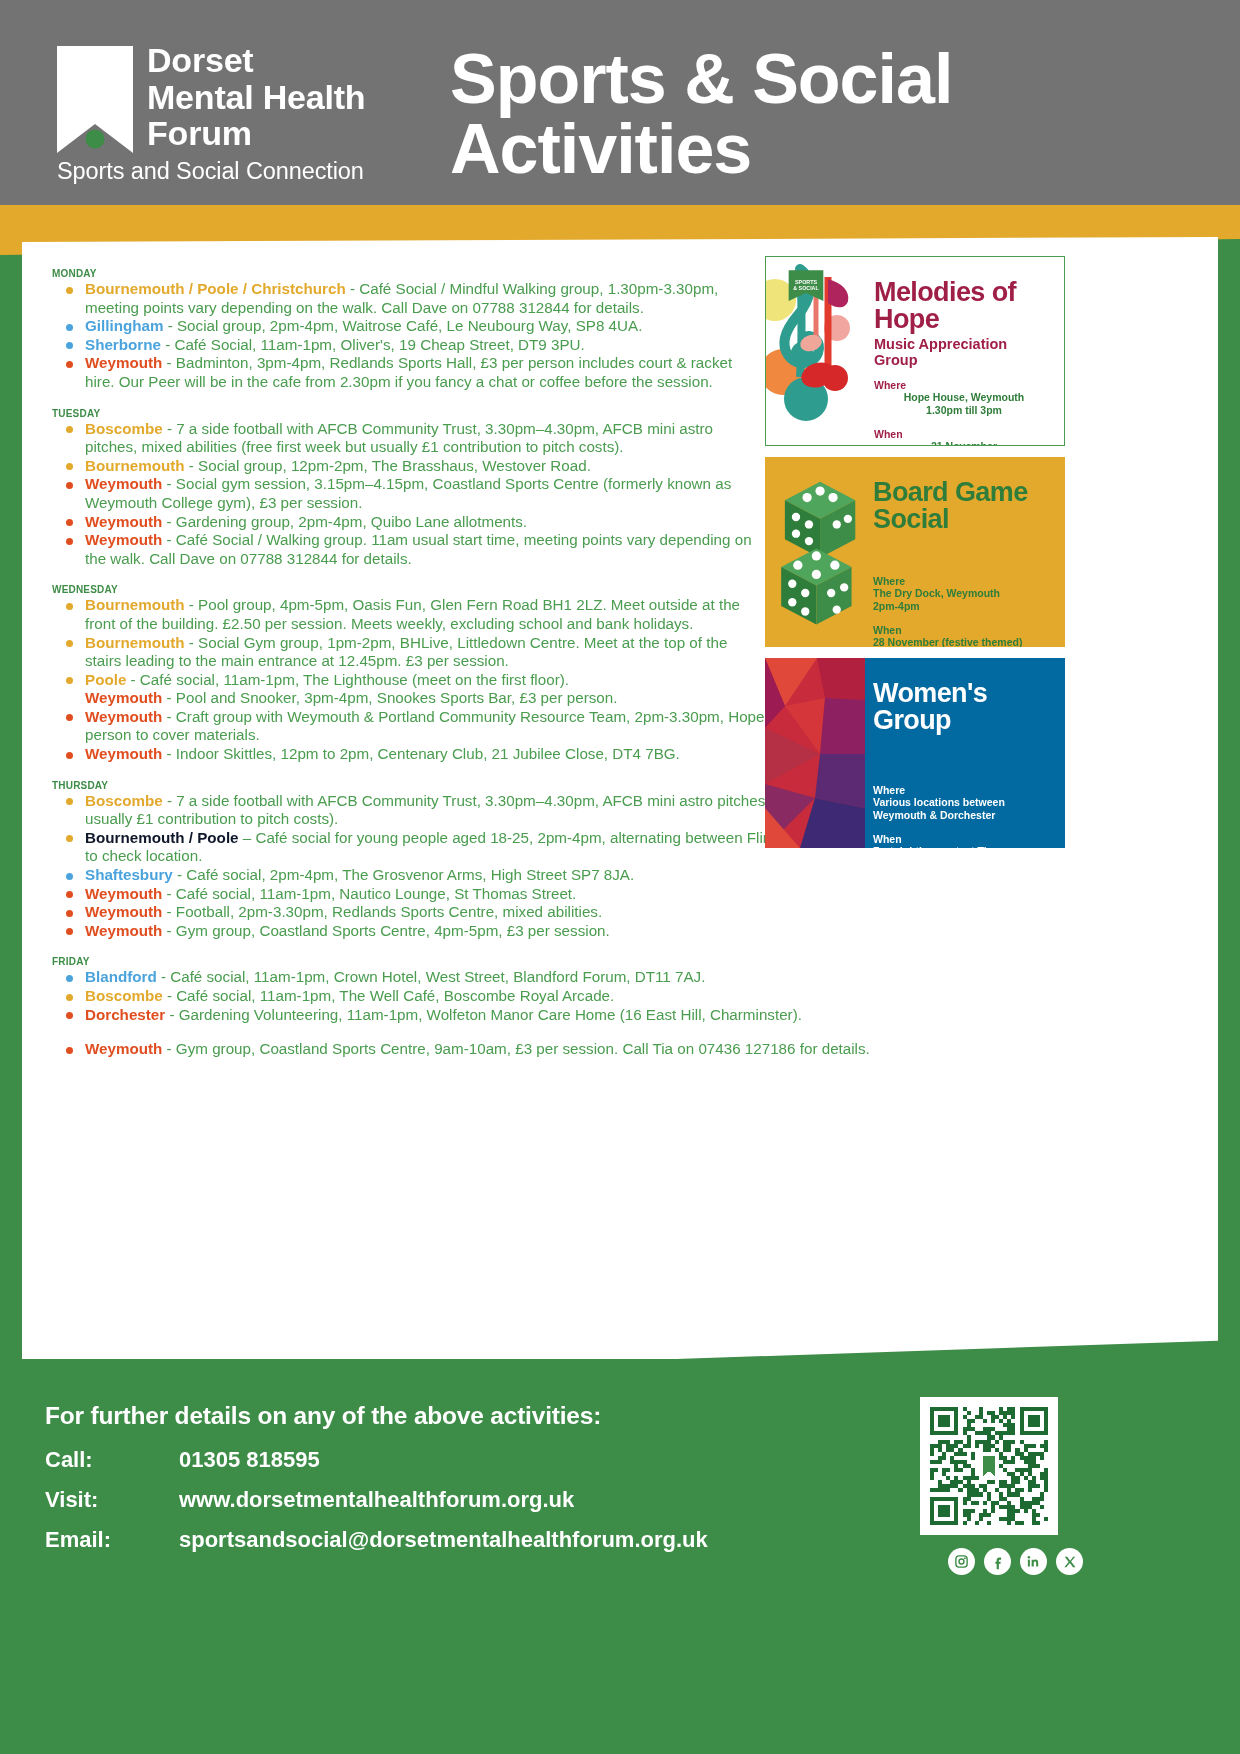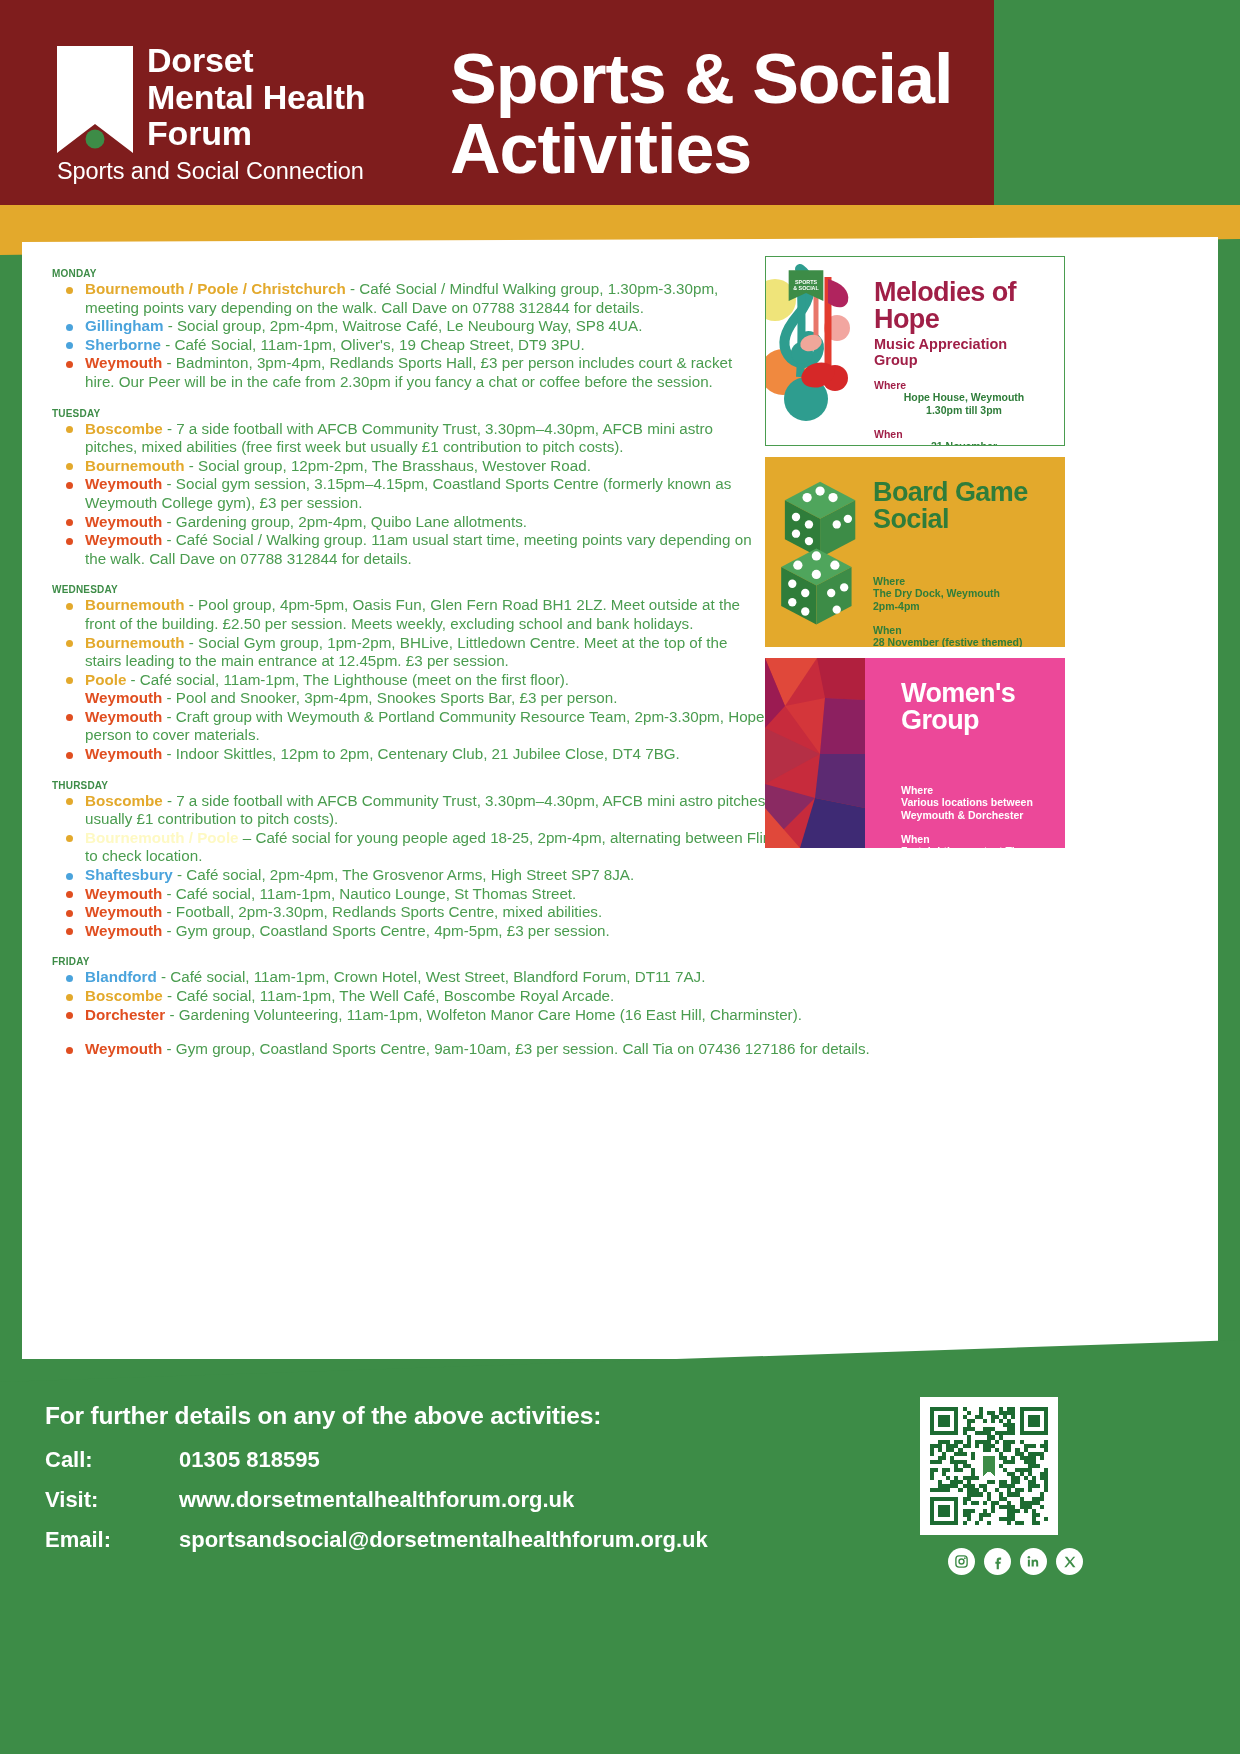--- a/index.html
+++ b/index.html
@@ -11,22 +11,22 @@
   #poster {
     position: relative;
     width: 1240px; height: 1754px;
     background: #3d8c47;
     overflow: hidden;
   }
 
   
   #header {
     position: absolute; left: 0; top: 0;
-    width: 994px; height: 228px;
-    background: #7f1d1d;
+    width: 1240px; height: 228px;
+    background: #737373;
   }
   .logo-block {
     position: absolute; left: 57px; top: 42px;
     display: flex; flex-direction: column;
   }
   .logo-row { display: flex; align-items: flex-start; }
   .logo-mark {
     width: 76px; height: 107px;
     margin-right: 14px; margin-top: 4px;
     flex: none;
@@ -124,23 +124,22 @@
     border: 1.5px solid #4a9c4f;
     display: flex;
   }
   .card-board {
     height: 190px;
     background: #e3a92c;
     display: flex;
   }
   .card-women {
     height: 190px;
-    background: #ec4899;
+    background: #0369a1;
     display: flex;
-    gap: 28px;
   }
   .card-art { width: 100px; flex: none; position: relative; overflow: hidden; }
   .card-body { flex: 1; padding: 22px 10px 10px 8px; }
 
   .card-title {
     font-size: 27px; line-height: 27px;
     font-weight: bold;
     letter-spacing: -0.6px;
   }
   .card-subtitle {
@@ -253,21 +252,21 @@
         <div class="activity"><span class="bullet" style="background: rgb(227, 169, 44);"></span><span class="place" style="color: rgb(227, 169, 44);">Bournemouth</span><span class="desc"> - Pool group, 4pm-5pm, Oasis Fun, Glen Fern Road BH1 2LZ. Meet outside at the front of the building. £2.50 per session. Meets weekly, excluding school and bank holidays.</span></div>
         <div class="activity"><span class="bullet" style="background: rgb(227, 169, 44);"></span><span class="place" style="color: rgb(227, 169, 44);">Bournemouth</span><span class="desc"> - Social Gym group, 1pm-2pm, BHLive, Littledown Centre. Meet at the top of the stairs leading to the main entrance at 12.45pm. £3 per session.</span></div>
         <div class="activity"><span class="bullet" style="background: rgb(227, 169, 44);"></span><span class="place" style="color: rgb(227, 169, 44);">Poole</span><span class="desc"> - Café social, 11am-1pm, The Lighthouse (meet on the first floor).</span></div>
         <div class="activity" style="width: 985px;"><span class="place" style="color: rgb(224, 78, 32);">Weymouth</span><span class="desc"> - Pool and Snooker, 3pm-4pm, Snookes Sports Bar, £3 per person.</span></div>
         <div class="activity" style="width: 985px;"><span class="bullet" style="background: rgb(224, 78, 32);"></span><span class="place" style="color: rgb(224, 78, 32);">Weymouth</span><span class="desc"> - Craft group with Weymouth &amp; Portland Community Resource Team, 2pm-3.30pm, Hope House, 2 Dorchester Road. £2 per person to cover materials.</span></div>
         <div class="activity" style="width: 985px;"><span class="bullet" style="background: rgb(224, 78, 32);"></span><span class="place" style="color: rgb(224, 78, 32);">Weymouth</span><span class="desc"> - Indoor Skittles, 12pm to 2pm, Centenary Club, 21 Jubilee Close, DT4 7BG.</span></div>
       </div>
       <div class="day-block" style="width: 985px;">
         <div class="day-heading">THURSDAY</div>
         <div class="activity"><span class="bullet" style="background: rgb(227, 169, 44);"></span><span class="place" style="color: rgb(227, 169, 44);">Boscombe</span><span class="desc"> - 7 a side football with AFCB Community Trust, 3.30pm–4.30pm, AFCB mini astro pitches, mixed abilities (free first week but usually £1 contribution to pitch costs).</span></div>
-        <div class="activity"><span class="bullet" style="background: rgb(227, 169, 44);"></span><span class="place" style="color: #fef9c3;">Bournemouth / Poole</span><span class="desc"> – Café social for young people aged 18-25, 2pm-4pm, alternating between Flirt Café and Delfino Lounge. Contact us to check location.</span></div>
+        <div class="activity"><span class="bullet" style="background: rgb(227, 169, 44);"></span><span class="place" style="color: #0f172a;">Bournemouth / Poole</span><span class="desc"> – Café social for young people aged 18-25, 2pm-4pm, alternating between Flirt Café and Delfino Lounge. Contact us to check location.</span></div>
         <div class="activity"><span class="bullet" style="background: rgb(74, 163, 220);"></span><span class="place" style="color: rgb(74, 163, 220);">Shaftesbury</span><span class="desc"> - Café social, 2pm-4pm, The Grosvenor Arms, High Street SP7 8JA.</span></div>
         <div class="activity"><span class="bullet" style="background: rgb(224, 78, 32);"></span><span class="place" style="color: rgb(224, 78, 32);">Weymouth</span><span class="desc"> - Café social, 11am-1pm, Nautico Lounge, St Thomas Street.</span></div>
         <div class="activity"><span class="bullet" style="background: rgb(224, 78, 32);"></span><span class="place" style="color: rgb(224, 78, 32);">Weymouth</span><span class="desc"> - Football, 2pm-3.30pm, Redlands Sports Centre, mixed abilities.</span></div>
         <div class="activity"><span class="bullet" style="background: rgb(224, 78, 32);"></span><span class="place" style="color: rgb(224, 78, 32);">Weymouth</span><span class="desc"> - Gym group, Coastland Sports Centre, 4pm-5pm, £3 per session.</span></div>
       </div>
       <div class="day-block" style="width: 985px;">
         <div class="day-heading">FRIDAY</div>
         <div class="activity"><span class="bullet" style="background: rgb(74, 163, 220);"></span><span class="place" style="color: rgb(74, 163, 220);">Blandford</span><span class="desc"> - Café social, 11am-1pm, Crown Hotel, West Street, Blandford Forum, DT11 7AJ.</span></div>
         <div class="activity"><span class="bullet" style="background: rgb(227, 169, 44);"></span><span class="place" style="color: rgb(227, 169, 44);">Boscombe</span><span class="desc"> - Café social, 11am-1pm, The Well Café, Boscombe Royal Arcade.</span></div>
         <div class="activity"><span class="bullet" style="background: rgb(224, 78, 32);"></span><span class="place" style="color: rgb(224, 78, 32);">Dorchester</span><span class="desc"> - Gardening Volunteering, 11am-1pm, Wolfeton Manor Care Home (16 East Hill, Charminster).</span></div>

